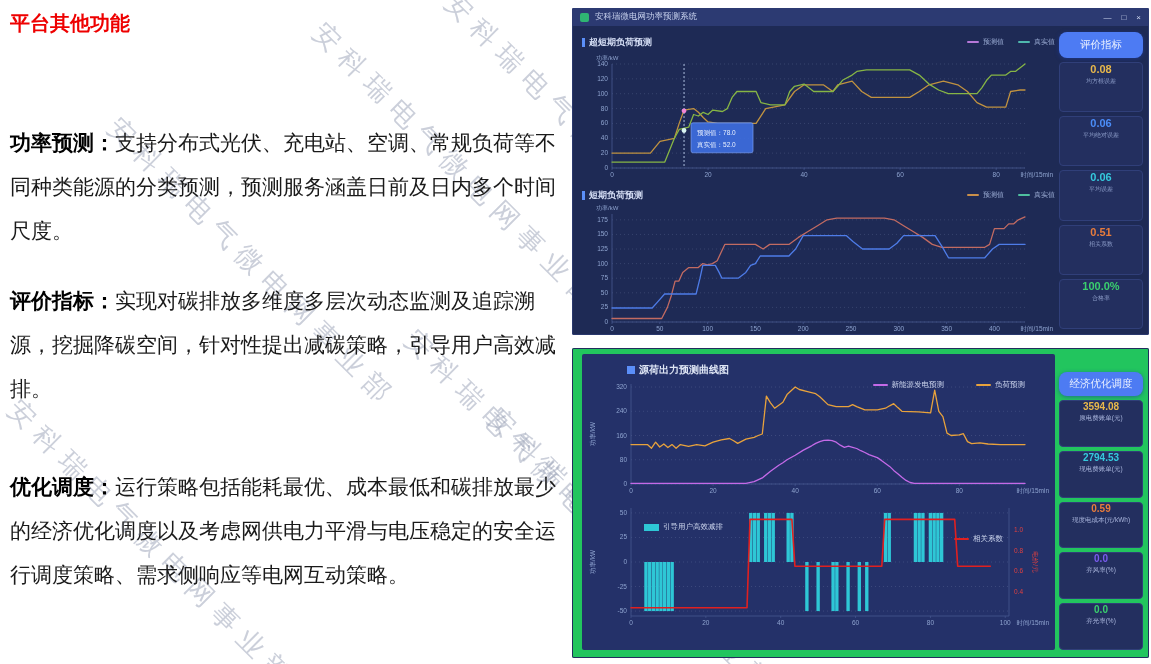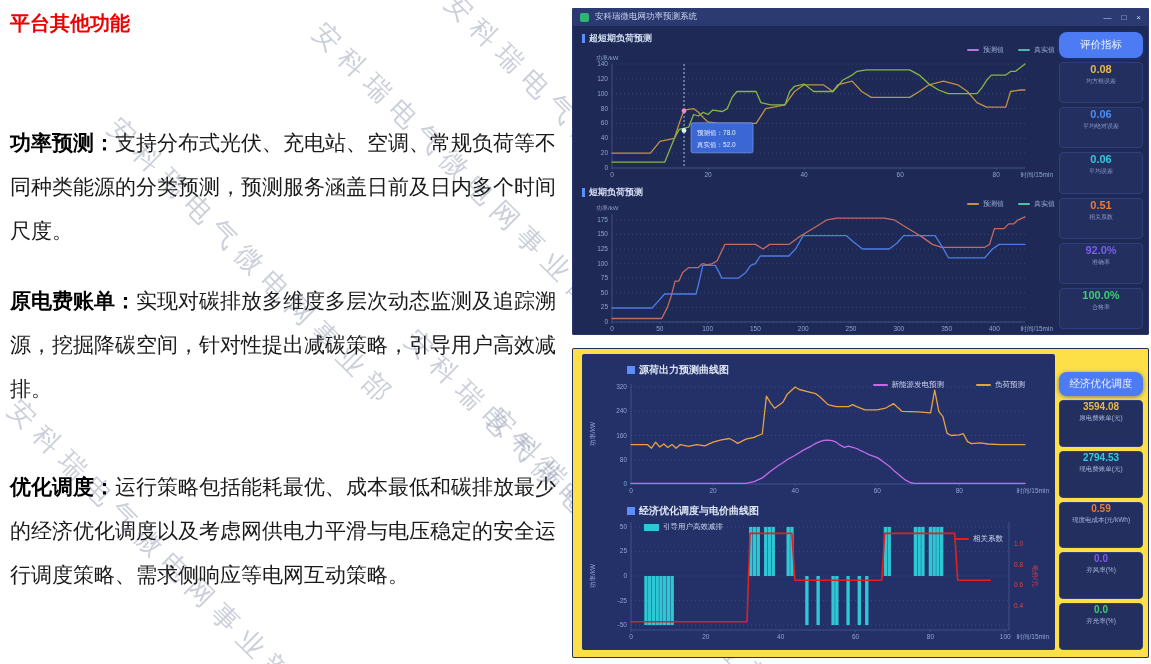--- a/index.html
+++ b/index.html
@@ -10,29 +10,29 @@
       letter-spacing:9px;transform:rotate(45deg);transform-origin:left top;z-index:1;pointer-events:none;}
   
   .left{position:absolute;left:10px;top:0;width:552px;z-index:2;}
   .heading{position:absolute;left:0;top:10px;color:#ee0000;font-weight:bold;font-size:20px;}
   .para{position:absolute;left:0;width:548px;font-size:21px;line-height:44px;color:#1a1a1a;}
   .para b{color:#000;}
   .p1{top:100px;} .p2{top:258px;} .p3{top:444px;}
   
   .panel{position:absolute;left:572px;width:577px;z-index:3;border-radius:2px;overflow:hidden;}
   .panel1{top:8px;height:327px;background:#1e2a55;box-shadow:0 0 0 1px #2a386d inset;}
-  .panel2{top:348px;height:310px;background:#fde047;box-shadow:0 0 0 1px #232d5e inset;}
+  .panel2{top:348px;height:310px;background:#22c55e;box-shadow:0 0 0 1px #232d5e inset;}
   .titlebar{height:18px;background:#2c3a72;display:flex;align-items:center;padding:0 8px;gap:6px;}
   .appicon{width:9px;height:9px;border-radius:2px;background:#2fb573;flex:0 0 auto;}
   .apptitle{font-size[8.5px];font-size:8.5px;color:#c8d2ee;flex:1 1 auto;}
   .winctl{display:flex;gap:10px;color:#cfd8f0;font-size:8px;}
   .winctl span{cursor:default;}
   .p1body{position:absolute;left:10px;top:24px;width:473px;bottom:6px;display:flex;flex-direction:column;}
   .chartbox{position:relative;}
-  .chead{display:flex;align-items:flex-start;height:20px;flex-direction:column;}
+  .chead{display:flex;align-items:center;height:20px;}
   .ctitle{font-size:9px;color:#d5def5;font-weight:bold;display:flex;align-items:center;gap:4px;}
   .ctitle .bar{display:inline-block;width:3px;height:9px;background:#5b8ff9;}
   .legend{margin-left:auto;display:flex;gap:14px;align-items:center;}
   .litem{display:flex;align-items:center;gap:4px;font-size:7px;color:#9fb0d8;cursor:pointer;}
   .lswatch{display:inline-block;width:12px;height:2px;border-radius:1px;}
   
   .side{position:absolute;right:6px;width:84px;display:flex;flex-direction:column;gap:4px;}
   .side1{top:24px;bottom:6px;}
   .side2{top:24px;bottom:8px;padding-left:16px;}
   .sbtn{height:26px;border-radius:8px;background:#4d7bf3;color:#eaf0ff;font-size:10.5px;
@@ -63,21 +63,21 @@
   <span class="wm" style="left:462px;top:-15px;">安科瑞电气微电网事业部</span>
   <span class="wm" style="left:125px;top:110px;">安科瑞电气微电网事业部</span>
   <span class="wm" style="left:25px;top:392px;">安科瑞电气微电网事业部</span>
   <span class="wm" style="left:422px;top:322px;">安科瑞电气微电网事业部</span>
   <span class="wm" style="left:505px;top:400px;">安科瑞电气微电网事业部</span>
 </div>
 
 <div class="left">
   <div class="heading">平台其他功能</div>
   <p class="para p1"><b>功率预测：</b><span>支持分布式光伏、充电站、空调、常规负荷等不同种类能源的分类预测，预测服务涵盖日前及日内多个时间尺度。</span></p>
-  <p class="para p2"><b>原电费账单：</b><span>实现对碳排放多维度多层次动态监测及追踪溯源，挖掘降碳空间，针对性提出减碳策略，引导用户高效减排。</span></p>
+  <p class="para p2"><b>评价指标：</b><span>实现对碳排放多维度多层次动态监测及追踪溯源，挖掘降碳空间，针对性提出减碳策略，引导用户高效减排。</span></p>
   <p class="para p3"><b>优化调度：</b><span>运行策略包括能耗最优、成本最低和碳排放最少的经济优化调度以及考虑网供电力平滑与电压稳定的安全运行调度策略、需求侧响应等电网互动策略。</span></p>
 </div>
 
 <div class="panel panel1">
   <div class="titlebar">
     <span class="appicon"></span>
     <span class="apptitle">安科瑞微电网功率预测系统</span>
     <span class="winctl">
       <span>—</span>
       <span>□</span>
@@ -216,24 +216,20 @@
       </div>
     <div class="card">
         <span class="cval" style="color: rgb(53, 201, 221);">0.06</span>
         <span class="clab">平均误差</span>
       </div>
     <div class="card">
         <span class="cval" style="color: rgb(232, 124, 60);">0.51</span>
         <span class="clab">相关系数</span>
       </div>
     <div class="card">
-        <span class="cval" style="color: rgb(122, 92, 240);">92.0%</span>
-        <span class="clab">准确率</span>
-      </div>
-    <div class="card">
         <span class="cval" style="color: rgb(58, 208, 110);">100.0%</span>
         <span class="clab">合格率</span>
       </div>
   </div>
 </div>
 
 <div class="panel panel2">
   <div class="inner">
     <div class="cbox2" style="padding-top:8px;">
       <div class="ctitle2">
@@ -273,24 +269,20 @@
             <text x="292.25" y="115" text-anchor="middle" font-size="6.5" fill="#8ea3cf">60</text>
             <line x1="374.33333333333337" x2="374.33333333333337" y1="106" y2="108" stroke="#46588f" stroke-width="0.7"></line>
             <text x="374.33333333333337" y="115" text-anchor="middle" font-size="6.5" fill="#8ea3cf">80</text>
             <text x="464" y="115" text-anchor="end" font-size="6.5" fill="#8ea3cf">时间/15min</text>
             <text x="10" y="56" font-size="6.5" fill="#8ea3cf" text-anchor="middle" transform="rotate(-90 10 56)">功率/kW</text>
             <polyline points="46.0,66.6 62.4,66.6 66.5,70.2 70.6,64.2 74.7,69.0 78.8,66.0 82.9,69.6 87.0,66.6 91.1,70.2 95.3,66.6 103.5,68.4 111.7,66.6 119.9,67.8 128.1,64.2 136.3,61.8 144.5,60.5 148.6,62.7 152.7,65.4 160.9,61.2 169.1,59.3 173.2,57.5 177.3,56.0 181.4,18.1 185.5,24.8 189.6,30.2 197.9,24.2 202.0,16.6 210.2,9.0 214.3,11.5 222.5,13.6 230.7,15.7 234.8,18.7 243.0,26.6 251.2,28.7 263.5,28.7 267.6,26.6 271.7,28.7 279.9,31.8 292.3,31.8 300.5,30.2 304.6,27.8 308.7,25.7 312.8,29.6 316.9,33.3 333.3,33.9 345.6,34.8 349.7,12.1 353.8,33.3 357.9,38.7 362.0,55.1 366.1,57.5 374.3,56.9 378.4,55.7 382.5,63.6 386.6,65.7 394.9,64.8 403.1,66.0 415.4,66.6 440.0,66.6" fill="none" stroke="#e8a23c" stroke-width="1.3" stroke-linejoin="round" stroke-linecap="round"></polyline>
             <polyline points="46.0,105.4 160.9,105.4 169.1,103.6 177.3,99.9 185.5,93.3 193.8,87.2 197.9,84.8 202.0,81.8 210.2,77.2 218.4,72.1 226.6,67.8 230.7,65.4 234.8,63.6 238.9,62.4 243.0,62.1 247.1,62.7 251.2,64.2 255.3,67.2 259.4,69.3 263.5,68.1 267.6,69.3 271.7,70.5 275.8,72.7 279.9,74.5 284.0,76.6 288.1,78.1 292.3,79.6 296.4,82.4 300.5,85.4 304.6,88.4 308.7,92.4 312.8,95.7 316.9,99.3 321.0,102.4 325.1,104.5 329.2,105.4 440.0,105.4" fill="none" stroke="#c46ae8" stroke-width="1.3" stroke-linejoin="round" stroke-linecap="round"></polyline>
           </svg></div>
     </div>
     <div class="cbox2">
-      <div class="ctitle2" style="height:14px;">
-          <span class="sq"></span>
-          <span>经济优化调度与电价曲线图</span>
-        </div>
       <div class="ovl" style="left:62px;top:18px;">
         <span class="litem">
             <span class="blockswatch" style="background: rgb(46, 199, 214);"></span>
             <span>引导用户高效减排</span>
           </span>
       </div>
       <div class="ovl" style="right:52px;top:30px;">
         <span class="litem">
             <span class="lswatch" style="background: rgb(224, 32, 32);"></span>
             <span>相关系数</span>

